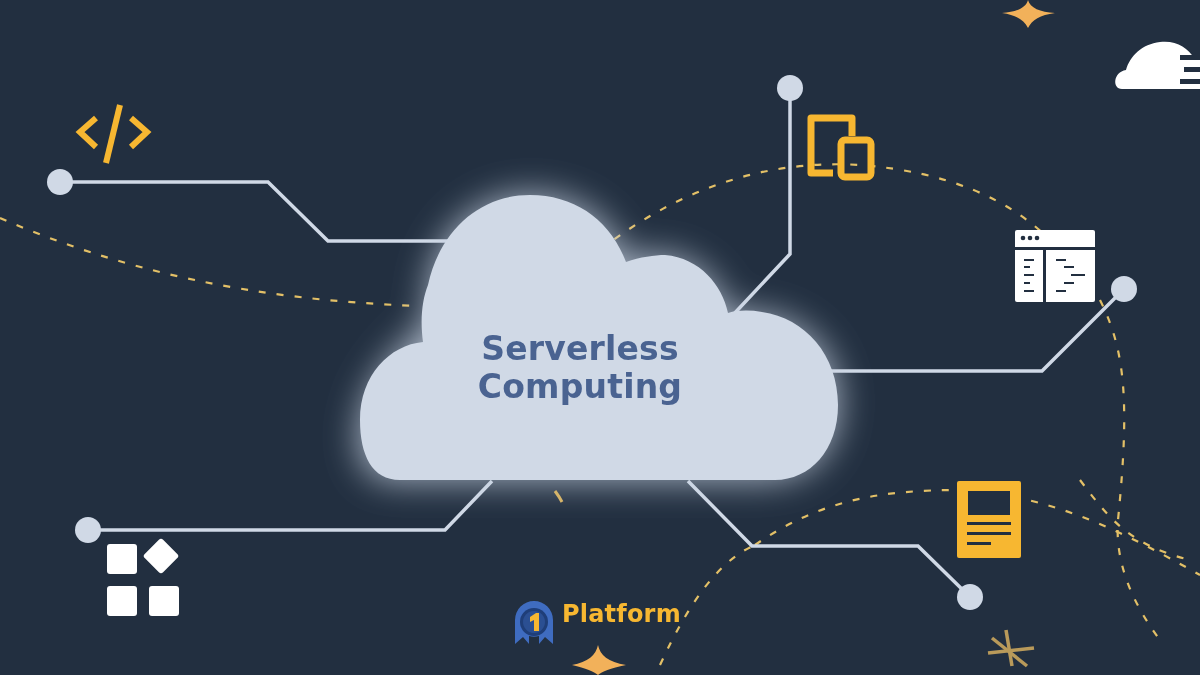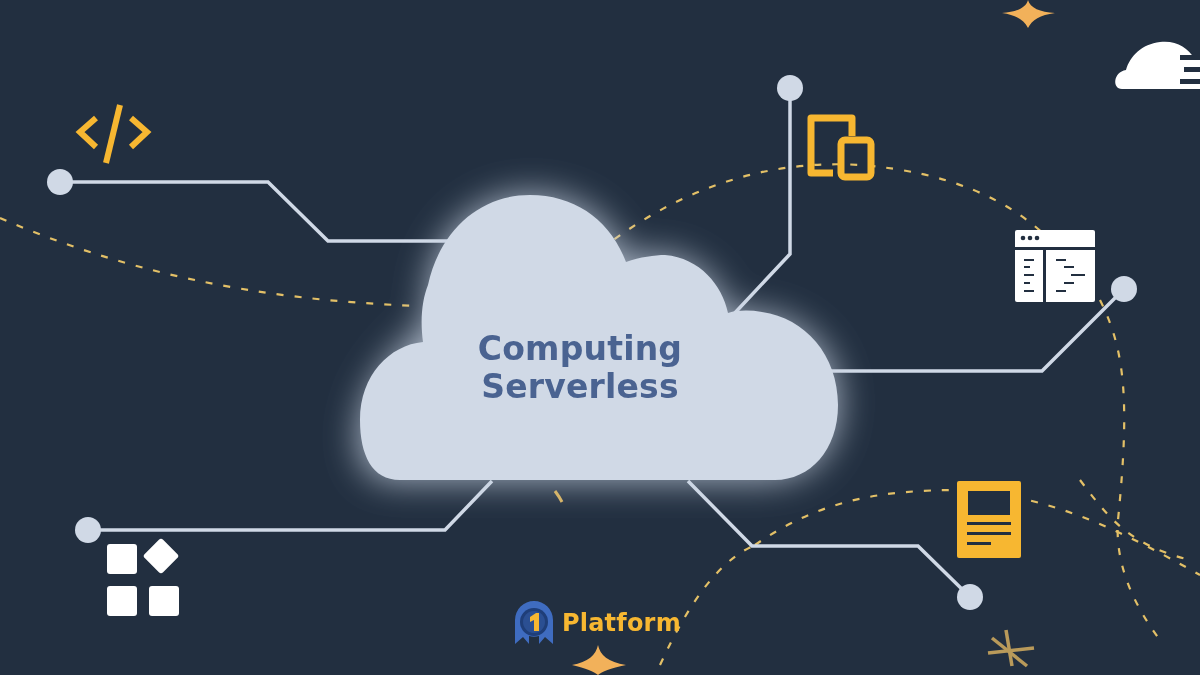--- a/index.html
+++ b/index.html
@@ -35,21 +35,21 @@
       color: #4a6391;
       letter-spacing: 0.2px;
     }
     .cloud-title span { display: block; }
     .brand {
       position: absolute;
       left: 512px;
       top: 600px;
       height: 46px;
       display: flex;
-      align-items: center;
+      align-items: flex-start;
     }
     .brand-text {
       font-family: "DejaVu Sans", sans-serif;
       font-weight: bold;
       font-size: 24px;
       color: #f7b731;
       margin-left: 6px;
       letter-spacing: 0.2px;
     }
   </style>
@@ -156,22 +156,22 @@
       <line x1="988" y1="653" x2="1034" y2="648"></line>
       <line x1="992" y1="638" x2="1027" y2="666"></line>
     </g>
 
     <path fill="#f2b15a" d="M598,645 C600,655 608,662 626,665 C610,668 602,672 598,675 L598,675 C594,672 586,668 572,665 C588,662 596,655 598,645 Z"></path>
 
     <path d="M555,491 C558,495 560,498 562,502" stroke="#d6b56a" stroke-width="3" fill="none"></path>
   </svg>
 
   <div class="cloud-title">
+    <span>Serverless</span>
     <span>Computing</span>
-    <span>Serverless</span>
   </div>
 
   <div class="brand">
     <svg width="44" height="46" viewBox="0 0 44 46">
       <path d="M3,44 L3,20 A19,19 0 0 1 41,20 L41,44 L33,37 L27,44 L27,36 A17,17 0 0 1 17,36 L17,44 L11,37 Z" fill="#3f6cc0"></path>
       <circle cx="22" cy="22" r="14" fill="#1f3e78"></circle>
       <circle cx="22" cy="22" r="11" fill="#2b4f92"></circle>
       <path d="M18,17 L24,13 L27,13 L27,31 L22,31 L22,20 L18,22 Z" fill="#f7b731"></path>
     </svg>
     <span class="brand-text">Platform</span>

